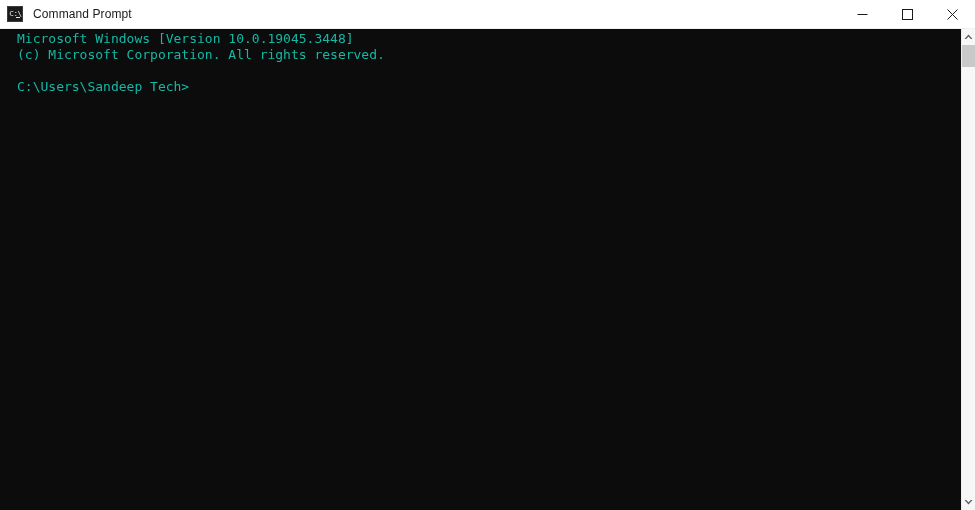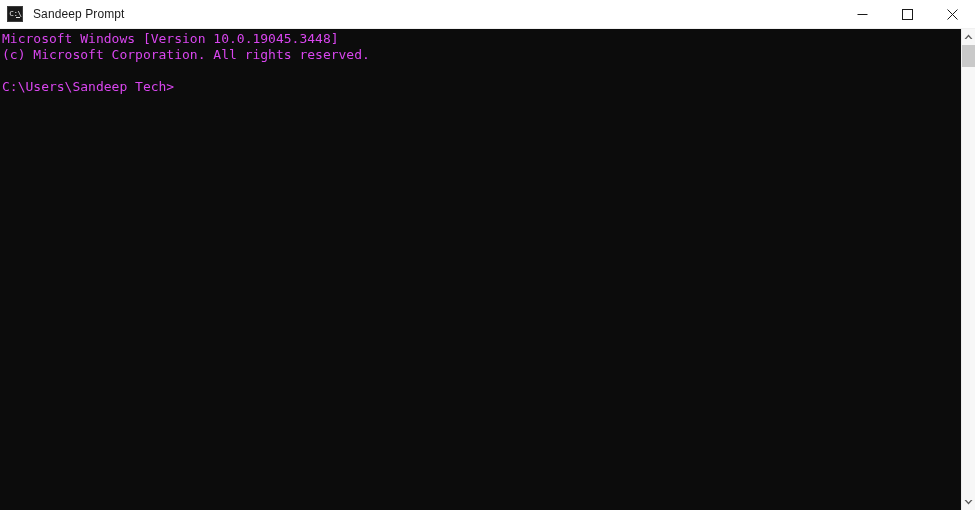--- a/index.html
+++ b/index.html
@@ -110,22 +110,22 @@
     position: absolute;
     top: 29px;
     left: 0;
     width: 961px;
     height: 481px;
     background: #0c0c0c;
     overflow: hidden;
   }
   .console-text {
     margin: 0;
-    padding: 2px 0 0 2px;
-    color: #d946ef;
+    padding: 2px 0 0 17px;
+    color: #14b8a6;
     font-family: "DejaVu Sans Mono", monospace;
     font-size: 13px;
     line-height: 16px;
     white-space: pre;
     letter-spacing: 0px;
   }
 
   
   .scrollbar {
     position: absolute;
@@ -173,21 +173,21 @@
 <body>
 
 <div class="window">
 
   <div class="titlebar">
     <div class="titlebar-left">
       <div class="app-icon">
         <span class="glyph">C:\</span>
         <span class="underscore"></span>
       </div>
-      <span class="title-text">Sandeep Prompt</span>
+      <span class="title-text">Command Prompt</span>
     </div>
 
     <div class="titlebar-buttons">
       <button class="winbtn" aria-label="Minimize">
         <svg width="11" height="11" viewBox="0 0 11 11">
           <line class="stroke" x1="0.5" y1="5.5" x2="10.5" y2="5.5"></line>
         </svg>
       </button>
       <button class="winbtn" aria-label="Maximize">
         <svg width="11" height="11" viewBox="0 0 11 11">

